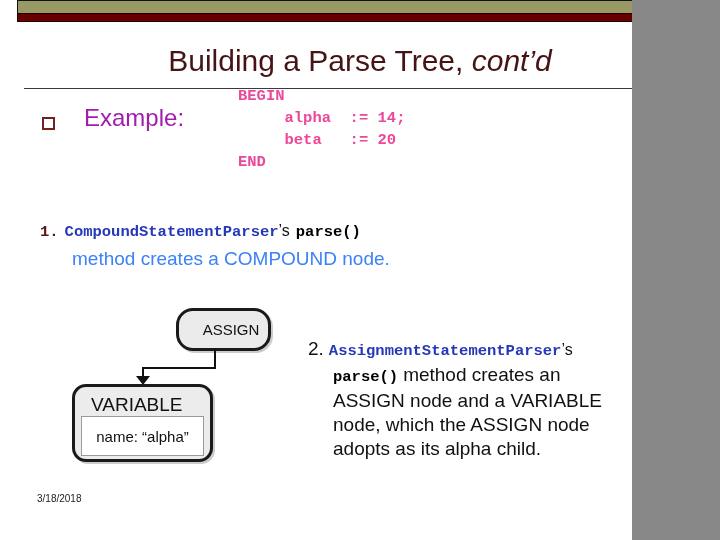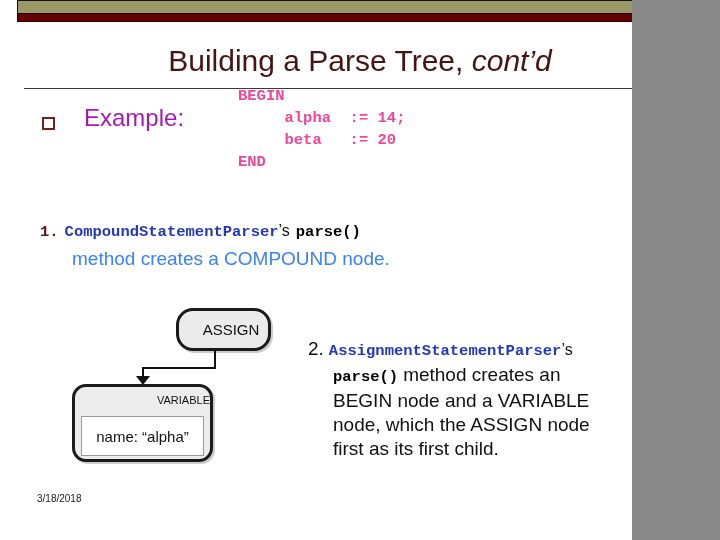--- a/index.html
+++ b/index.html
@@ -37,21 +37,21 @@
   .step2 .mono{margin-right:5px;}
   
   .node{position:absolute;background:#ebebeb;border:2px solid #1a1a1a;display:flex;
         align-items:center;justify-content:center;color:#111;}
   .compound{left:450px;top:225px;width:93px;height:34px;border-radius:19px;
             font-size:14px;box-shadow:3px 3px 0 #999;}
   .assign{left:176px;top:308px;width:74px;height:37px;border-radius:17px;border-width:3px;
           font-size:15px;box-shadow:2px 2px 0 #ccc;padding-left:15px;}
   .variable{left:72px;top:384px;width:135px;height:72px;border-radius:14px;border-width:3px;
             background:#ececec;box-shadow:2px 2px 0 #ccc;}
-  .var-label{position:absolute;left:0;top:7px;width:100%;text-align:right;font-size:11px;color:#111;}
+  .var-label{position:absolute;left:16px;top:7px;width:100%;text-align:left;font-size:19px;color:#111;}
   .var-attr{position:absolute;left:6px;top:29px;width:121px;height:38px;background:#fff;
             border:1px solid #9a9a9a;display:flex;align-items:center;justify-content:center;
             font-size:15px;color:#111;}
   
   .seg{position:absolute;background:#111;}
   .seg-v1{left:214px;top:349px;width:2px;height:20px;}
   .seg-h{left:142px;top:367px;width:74px;height:2px;}
   .seg-v2{left:142px;top:369px;width:2px;height:9px;}
   .arrow-down{position:absolute;left:136px;top:376px;width:0;height:0;
               border-left:7px solid transparent;border-right:7px solid transparent;
@@ -96,21 +96,21 @@
   <div class="seg seg-v2"></div>
   <div class="arrow-down"></div>
   <div class="node variable">
     <div class="var-label">VARIABLE</div>
     <div class="var-attr">name: “alpha”</div>
   </div>
 
   <div class="step2">
     <div><span class="num2">2.</span><span class="cls">AssignmentStatementParser</span><span class="poss">’s</span></div>
     <div class="ind"><span class="mono">parse()</span><span>method creates an</span></div>
-    <div class="ind">BEGIN node and a VARIABLE</div>
+    <div class="ind">ASSIGN node and a VARIABLE</div>
     <div class="ind">node, which the ASSIGN node</div>
-    <div class="ind">first as its first child.</div>
+    <div class="ind">adopts as its alpha child.</div>
   </div>
 
   <div class="f-date">3/18/2018</div>
   <div class="f-page">59</div>
 
 </div>
 
 </body></html>

